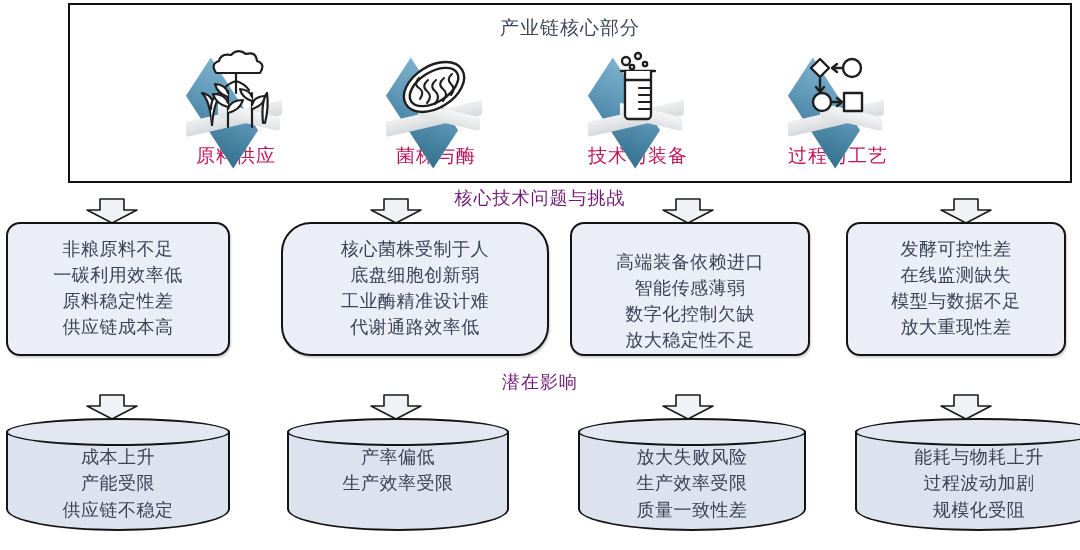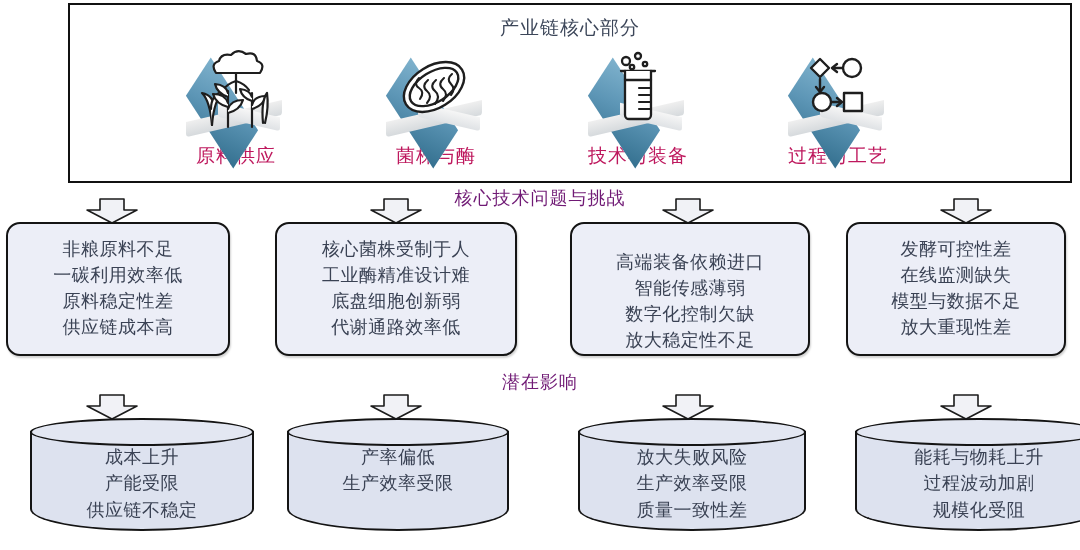--- a/index.html
+++ b/index.html
@@ -342,24 +342,24 @@
       <polygon points="14,1 38,1 38,12 51,12 26,25 1,12 14,12" fill="#f1f2f6" stroke="#1b1b1b" stroke-width="1.6" stroke-linejoin="round"></polygon>
     </svg>
 </div>
 
 <div class="problem-box" style="left:6px; width:224px;">
   <div class="line">非粮原料不足</div>
   <div class="line">一碳利用效率低</div>
   <div class="line">原料稳定性差</div>
   <div class="line">供应链成本高</div>
 </div>
-<div class="problem-box" style="left:275px; width:242px;">
+<div class="problem-box" style="left:281px; width:268px;border-radius:30px;">
   <div class="line">核心菌株受制于人</div>
+  <div class="line">底盘细胞创新弱</div>
   <div class="line">工业酶精准设计难</div>
-  <div class="line">底盘细胞创新弱</div>
   <div class="line">代谢通路效率低</div>
 </div>
 <div class="problem-box" style="left:570px; width:240px;justify-content:flex-end;">
   <div class="line">高端装备依赖进口</div>
   <div class="line">智能传感薄弱</div>
   <div class="line">数字化控制欠缺</div>
   <div class="line">放大稳定性不足</div>
 </div>
 <div class="problem-box" style="left:846px; width:220px;">
   <div class="line">发酵可控性差</div>
@@ -384,21 +384,21 @@
   <svg width="52" height="26" viewBox="0 0 52 26">
       <polygon points="14,1 38,1 38,12 51,12 26,25 1,12 14,12" fill="#f1f2f6" stroke="#1b1b1b" stroke-width="1.6" stroke-linejoin="round"></polygon>
     </svg>
 </div>
 <div class="down-arrow" style="left:940px; top:394px;">
   <svg width="52" height="26" viewBox="0 0 52 26">
       <polygon points="14,1 38,1 38,12 51,12 26,25 1,12 14,12" fill="#f1f2f6" stroke="#1b1b1b" stroke-width="1.6" stroke-linejoin="round"></polygon>
     </svg>
 </div>
 
-<div class="cylinder" style="left:6px; width:224px;margin-left:24px;">
+<div class="cylinder" style="left:6px; width:224px;">
   <div class="cyl-body"></div>
   <div class="cyl-top"></div>
   <div class="cyl-text">
     <div class="line">成本上升</div>
     <div class="line">产能受限</div>
     <div class="line">供应链不稳定</div>
   </div>
 </div>
 <div class="cylinder" style="left:287px; width:222px;">
   <div class="cyl-body"></div>

